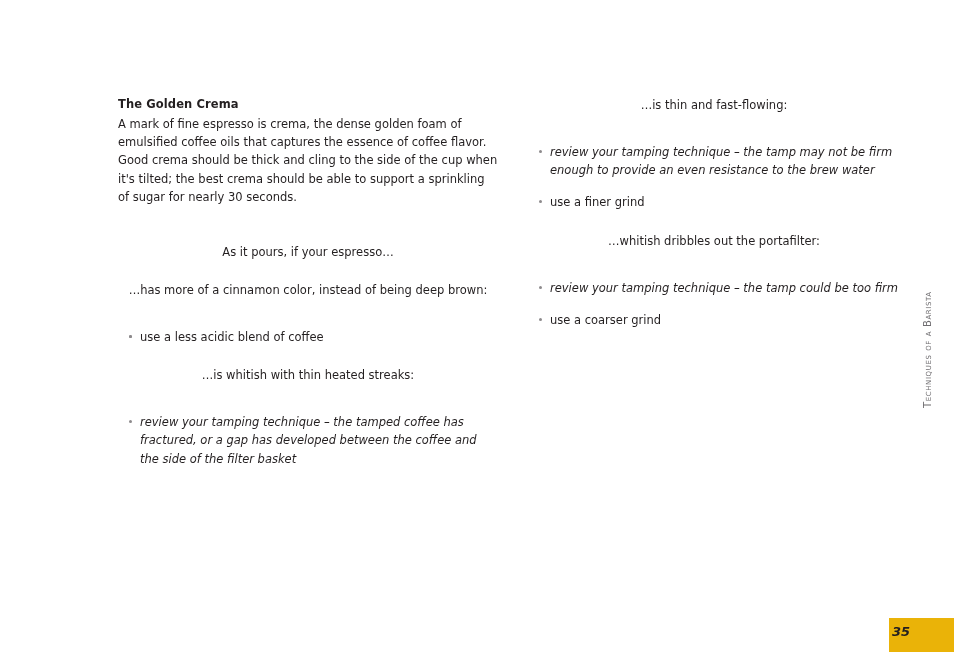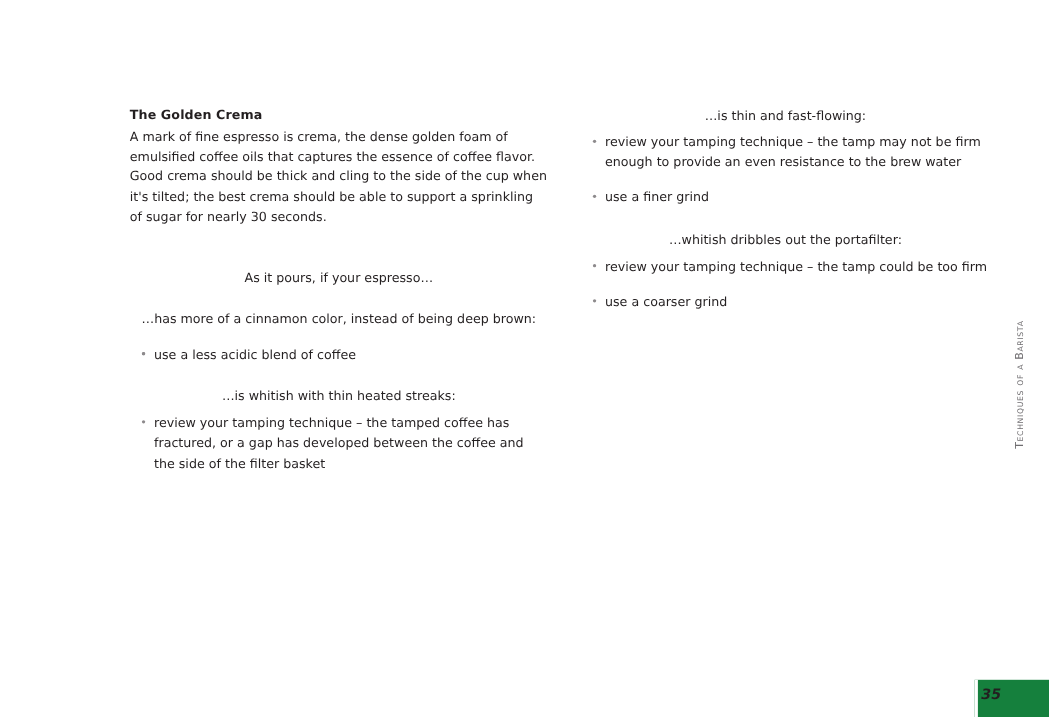--- a/index.html
+++ b/index.html
@@ -70,21 +70,22 @@
   }
   ul.bullets li {
     position: relative;
     font-size: 11.5px;
     line-height: 18.2px;
     padding-left: 22px;
     margin-top: 14px;
     color: #231f20;
   }
   ul.bullets li:first-child {
-    margin-top: 6px;
+    margin-top: 29px;
+    font-style: italic;
   }
   ul.bullets li .dot {
     position: absolute;
     left: 11px;
     top: 7px;
     width: 3px;
     height: 3px;
     background: #8d8a8c;
     border-radius: 50%;
   }
@@ -106,21 +107,21 @@
     text-align: left;
   }
 
   
   .footer-band {
     position: absolute;
     left: 886px;
     top: 618px;
     width: 68px;
     height: 34px;
-    background: #15803d;
+    background: #eab308;
   }
   .footer-band .page-num {
     position: absolute;
     left: 6px;
     top: 6px;
     font-size: 13px;
     font-weight: bold;
     font-style: italic;
     color: #231f20;
   }

